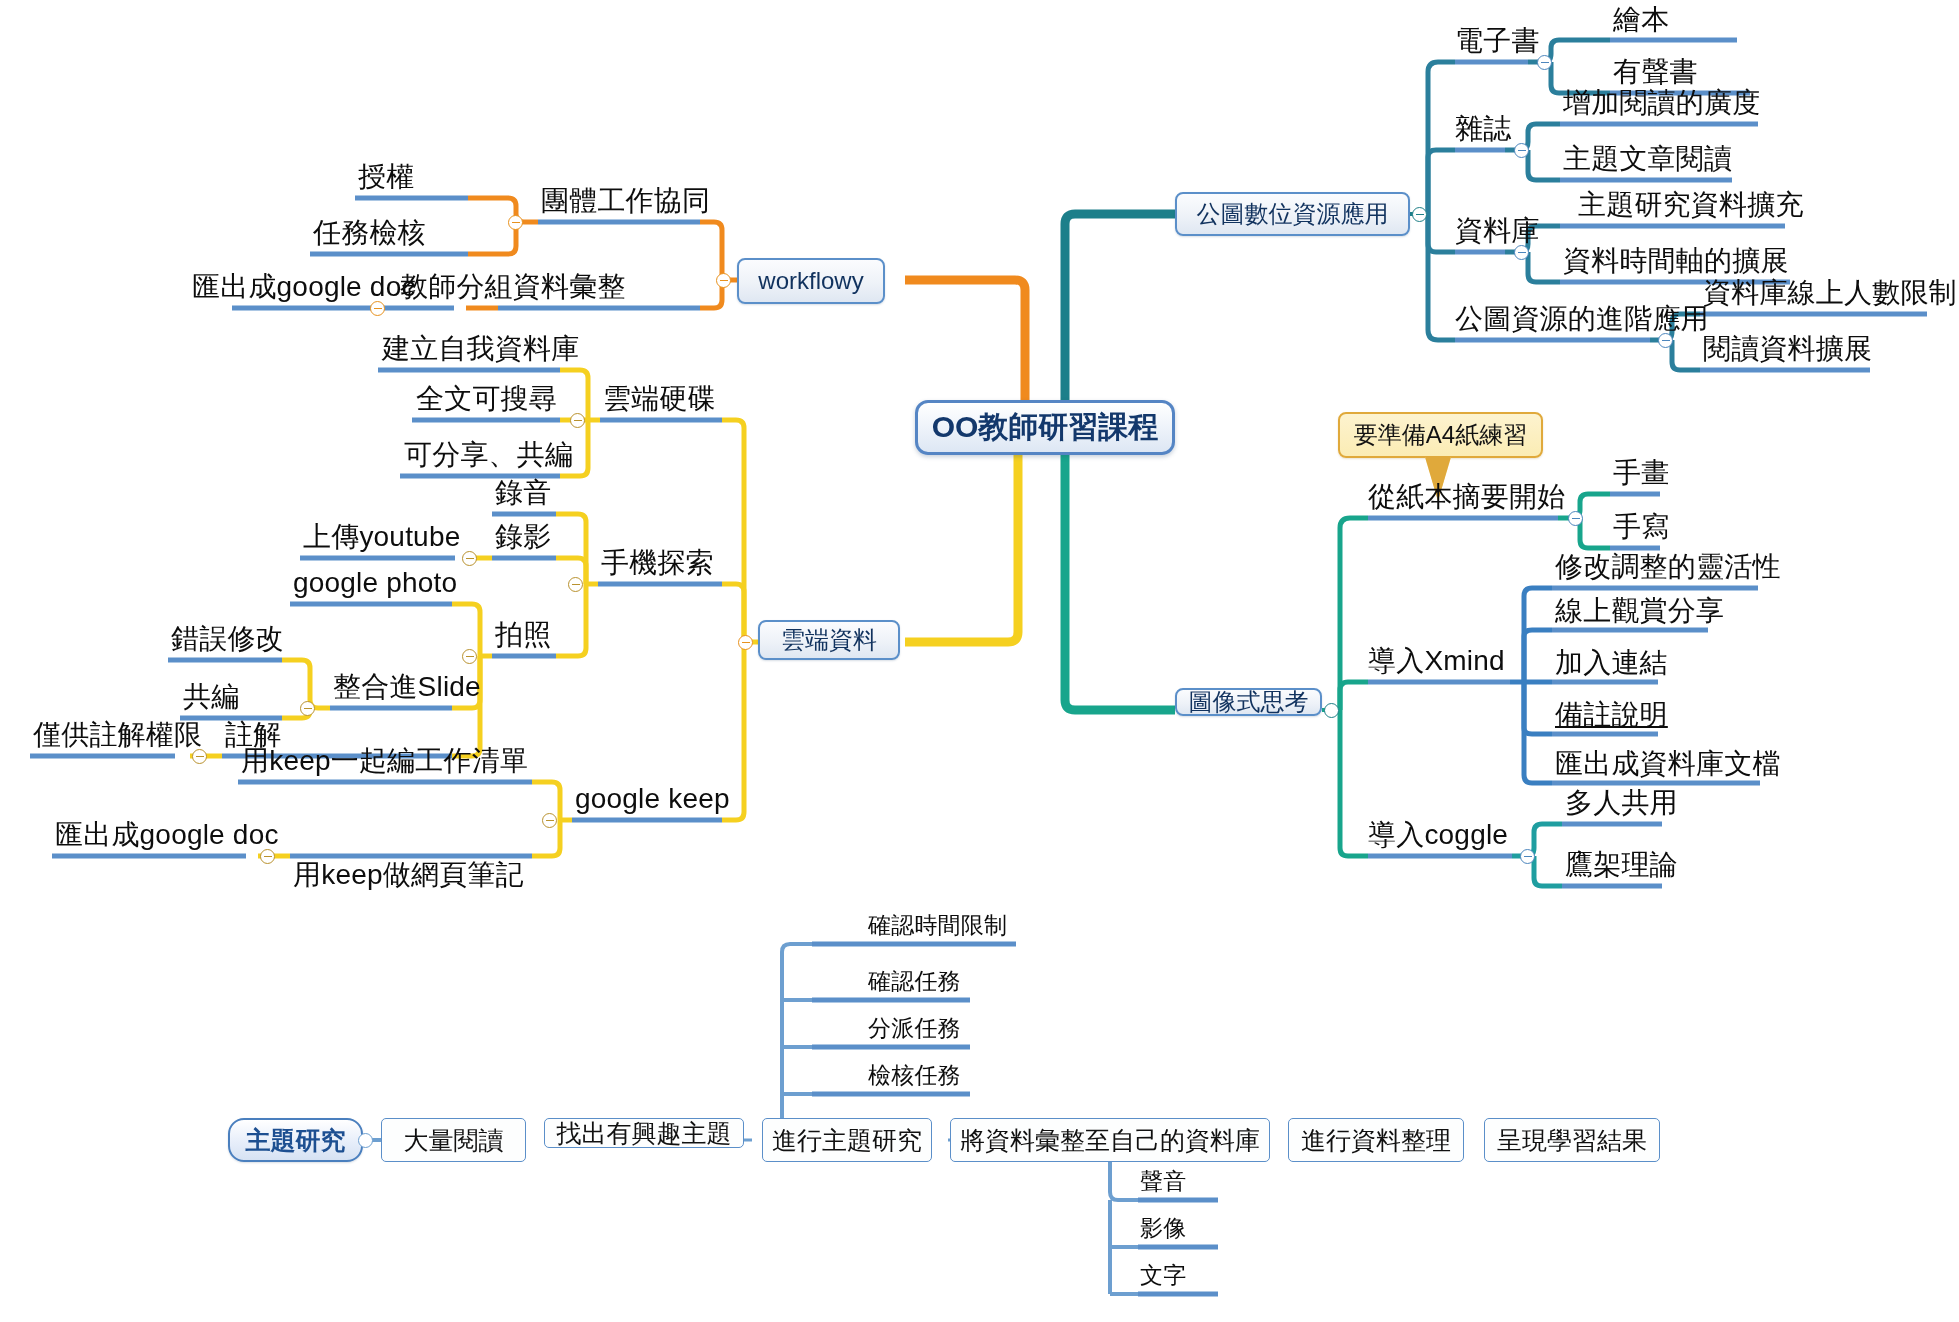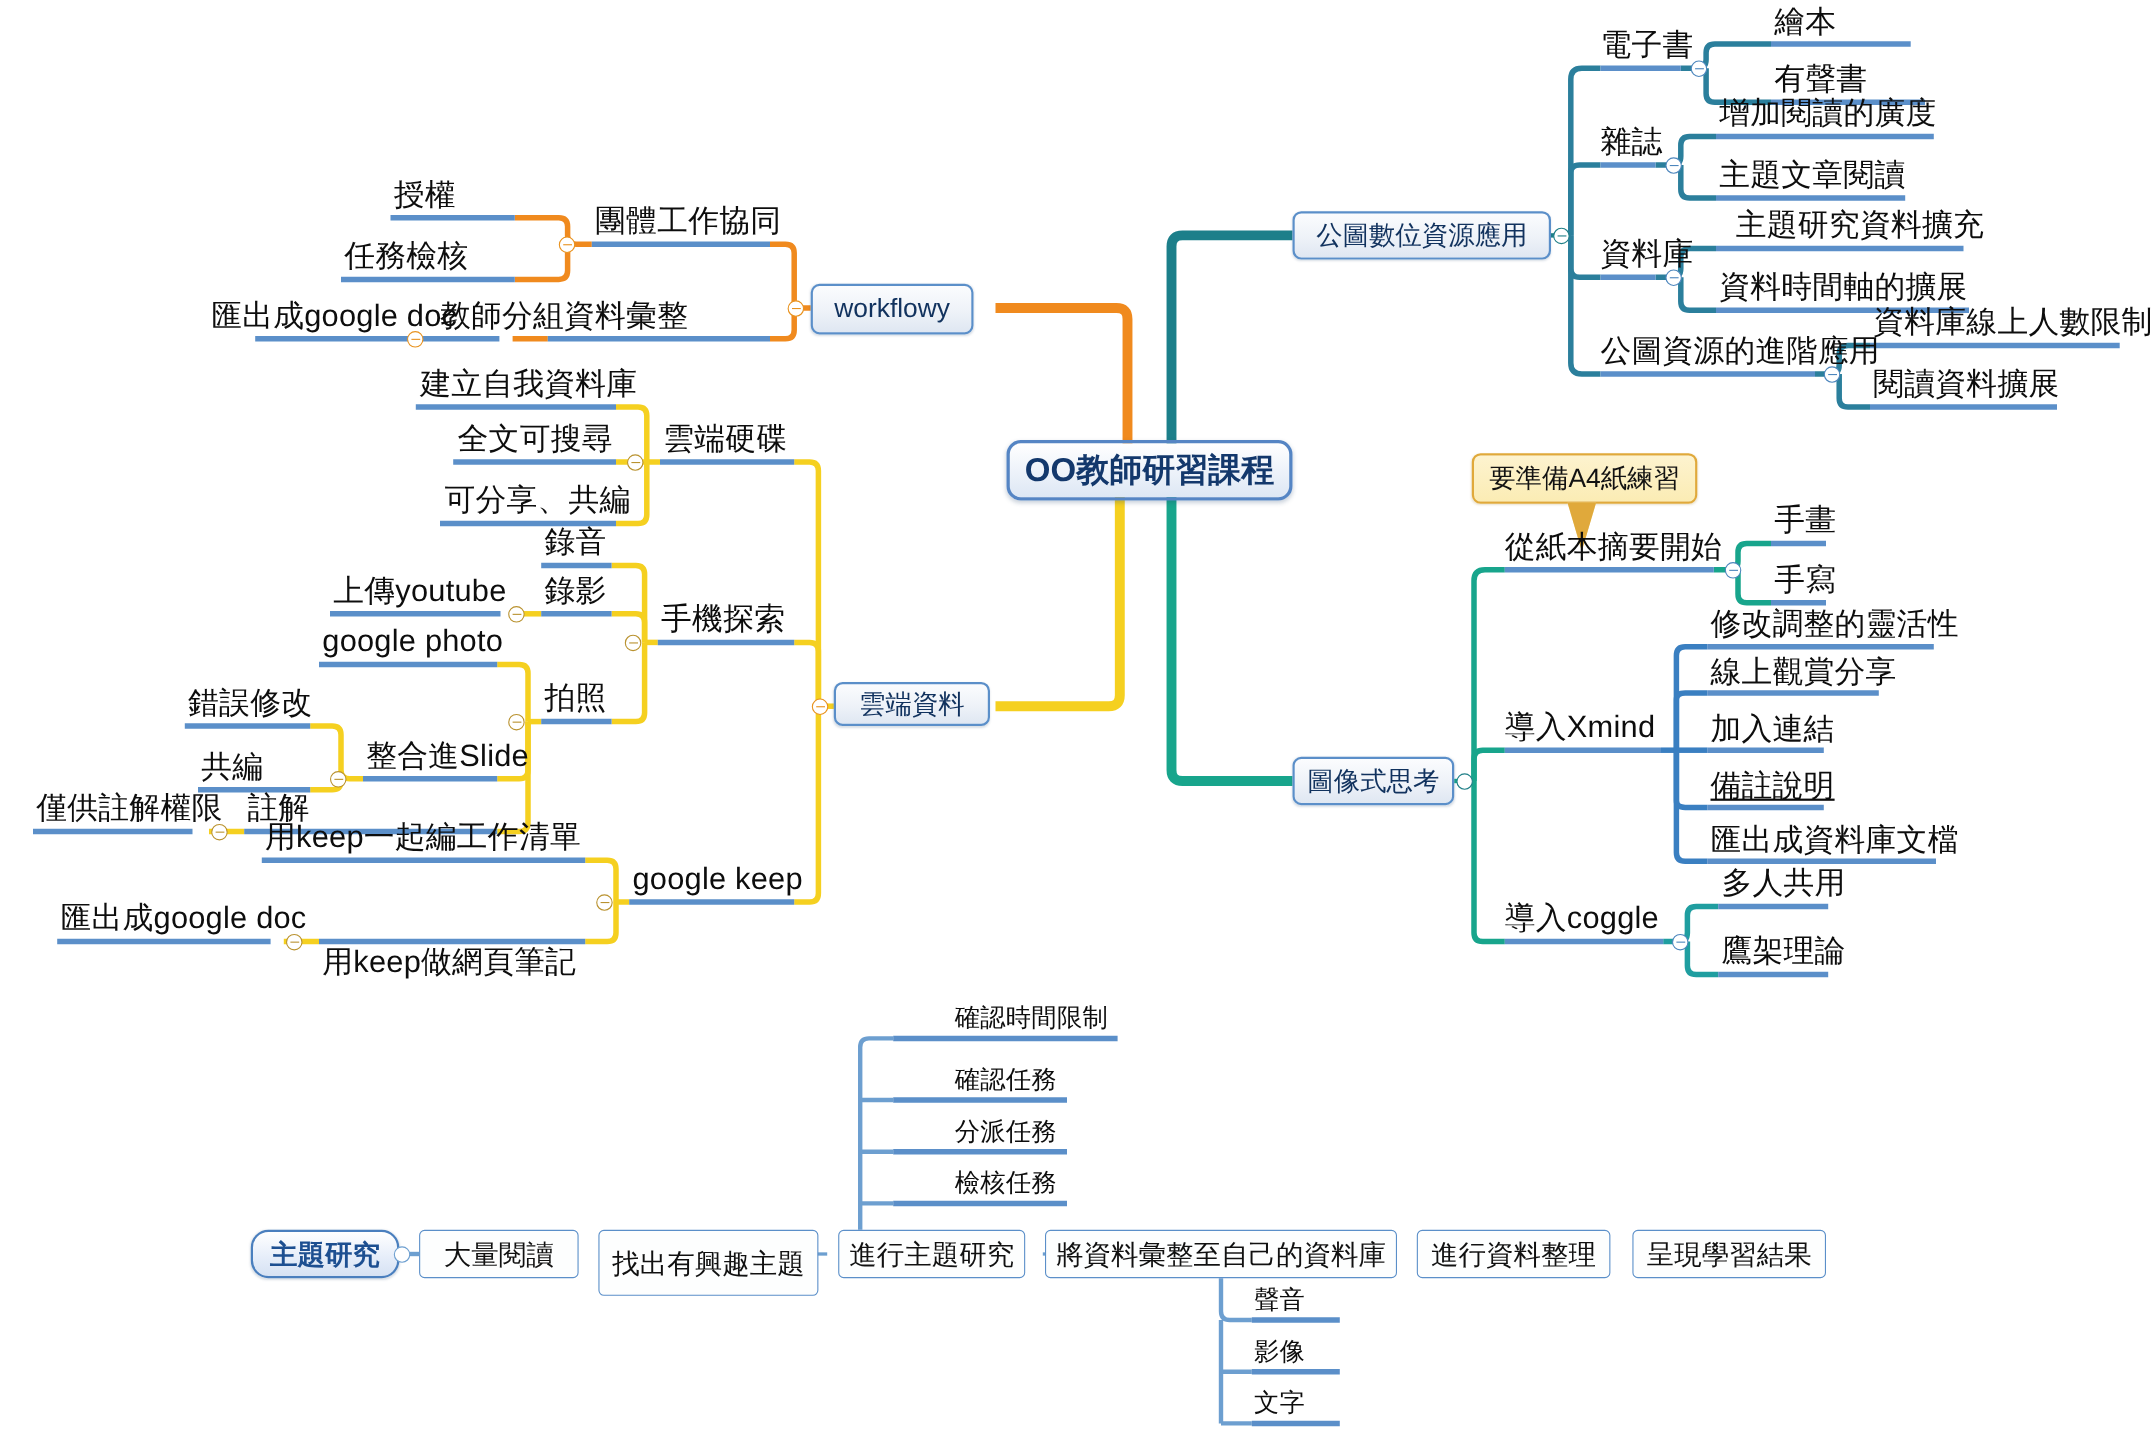--- a/index.html
+++ b/index.html
@@ -325,21 +325,21 @@
   <div class="node s28" style="left:1455px;top:216px;">資料庫</div>
   <div class="marker blue" style="left:1514px;top:245px;"></div>
   <div class="node s28" style="left:1563px;top:190px;margin-left:15px;">主題研究資料擴充</div>
   <div class="node s28" style="left:1563px;top:246px;">資料時間軸的擴展</div>
 
   <div class="node s28" style="left:1455px;top:304px;">公圖資源的進階應用</div>
   <div class="marker blue" style="left:1658px;top:333px;"></div>
   <div class="node s28" style="left:1703px;top:278px;">資料庫線上人數限制</div>
   <div class="node s28" style="left:1703px;top:334px;">閱讀資料擴展</div>
 
-  <div class="boxnode" style="left:1175px;top:688px;width:147px;height:44px;">
+  <div class="boxnode" style="left:1175px;top:688px;width:147px;height:28px;">
     <span>圖像式思考</span>
   </div>
   <div class="marker teal hollow" style="left:1324px;top:703px;"></div>
 
   <div class="callout" style="left:1338px;top:412px;width:205px;height:46px;">
     <span>要準備A4紙練習</span>
   </div>
   <div class="callout-tail" style="left:1425px;top:457px;"></div>
 
   <div class="node s28" style="left:1368px;top:482px;">從紙本摘要開始</div>
@@ -409,21 +409,21 @@
   <div class="node s28" style="left:55px;top:820px;">匯出成google doc</div>
 
   <div class="boxnode pill" style="left:228px;top:1118px;width:135px;height:44px;">
     <span>主題研究</span>
   </div>
   <div class="marker plainblue hollow" style="left:358px;top:1133px;"></div>
 
   <div class="boxnode flow" style="left:381px;top:1118px;width:145px;height:44px;">
     <span>大量閱讀</span>
   </div>
-  <div class="boxnode flow" style="left:544px;top:1118px;width:200px;height:60px;">
+  <div class="boxnode flow" style="left:544px;top:1118px;width:200px;height:30px;">
     <span>找出有興趣主題</span>
   </div>
   <div class="boxnode flow" style="left:762px;top:1118px;width:170px;height:44px;">
     <span>進行主題研究</span>
   </div>
   <div class="boxnode flow" style="left:950px;top:1118px;width:320px;height:44px;">
     <span>將資料彙整至自己的資料庫</span>
   </div>
   <div class="boxnode flow" style="left:1288px;top:1118px;width:176px;height:44px;">
     <span>進行資料整理</span>

